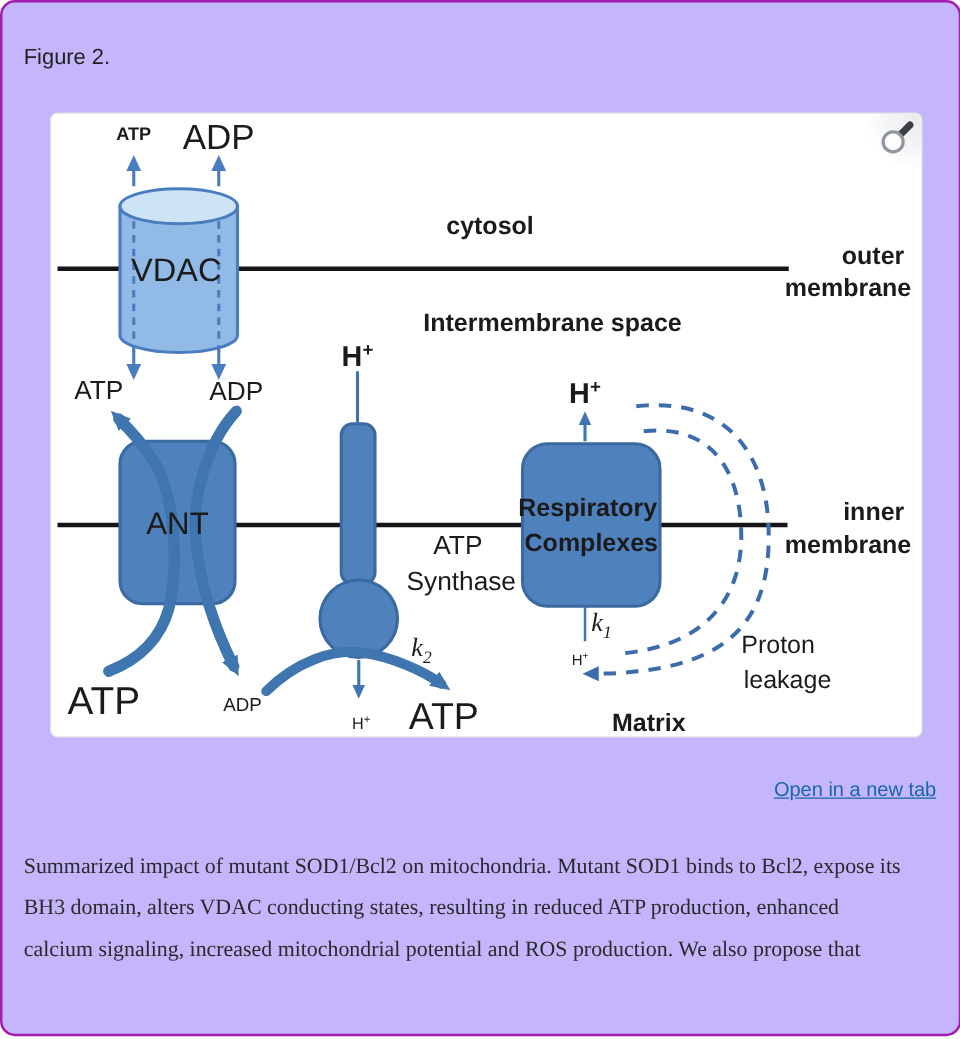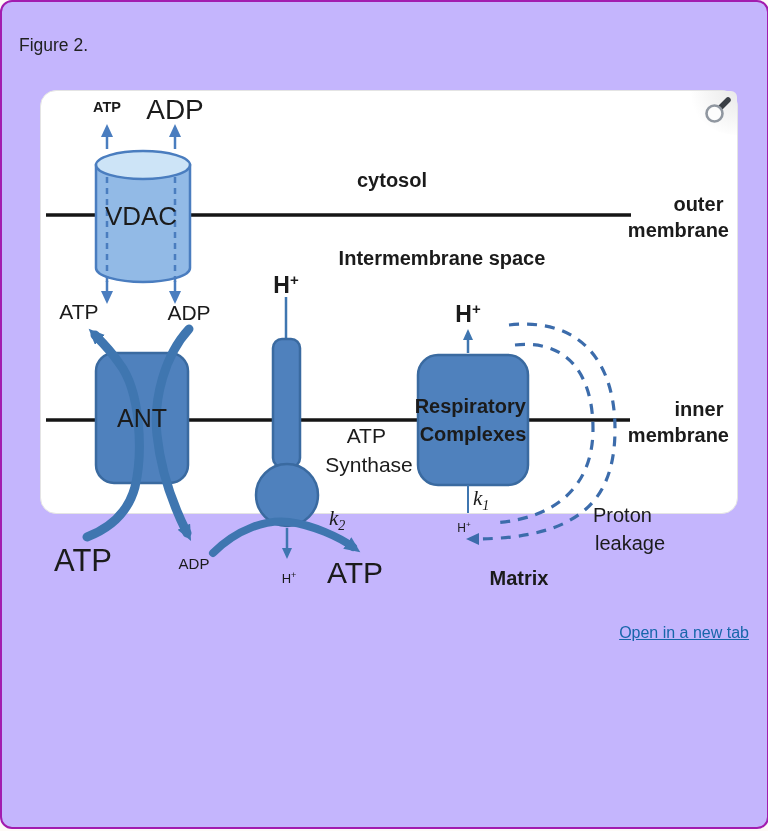--- a/index.html
+++ b/index.html
@@ -1,21 +1,21 @@
 <!DOCTYPE html>
 <html><head>
 <meta charset="utf-8">
 <style>
   html,body{margin:0;padding:0;background:#fdfbf7;}
   body{width:768px;height:831px;position:relative;font-family:"Liberation Sans",sans-serif;}
   .card{position:absolute;left:0;top:0;width:765px;height:825px;background:#c4b5fd;
         border:2px solid #a21caf;border-radius:12px;}
   .fig-label{position:absolute;left:17px;top:33px;font-size:17.5px;color:#212121;}
-  .panel{position:absolute;left:38px;top:88px;width:698px;height:424px;background:#ffffff;
-         border:1px solid #e4e4e4;border-radius:16px;box-sizing:border-box;}
+  .panel{position:absolute;left:38px;top:88px;width:698px;height:500px;background:#ffffff;
+         border:1px solid #e4e4e4;border-radius:6px;box-sizing:border-box;}
   .panel svg.diagram{position:absolute;left:0;top:0;}
   .zoom-btn{position:absolute;right:0;top:0;width:48px;height:44px;border-top-right-radius:6px;
             border-bottom-left-radius:100%;
             background:radial-gradient(circle at 100% 0%, #e9e9e9 0%, #f6f6f6 45%, #ffffff 72%);}
   .zoom-btn svg{position:absolute;right:5px;top:5px;}
   .link-row{position:absolute;right:18px;top:622px;font-size:16px;}
   .link-row a{color:#1766aa;}
   .caption{position:absolute;left:17px;top:674px;color:#2a2a2a;
            font-family:"Liberation Serif",serif;font-size:17.5px;}
   .caption div{line-height:33.4px;white-space:nowrap;}
@@ -151,15 +151,18 @@
         <circle cx="12.5" cy="17.5" r="8" fill="#fdfdfd" stroke="#9097a0" stroke-width="2.6"></circle>
       </svg>
     </div>
   </div>
 
   <div class="link-row">
     <a href="#">Open in a new tab</a>
   </div>
 
   <div class="caption">
+    <div>Summarized impact of mutant SOD1/Bcl2 on mitochondria. Mutant SOD1 binds to Bcl2, expose its</div>
+    <div>BH3 domain, alters VDAC conducting states, resulting in reduced ATP production, enhanced</div>
+    <div>calcium signaling, increased mitochondrial potential and ROS production. We also propose that</div>
   </div>
 
 </div>
 
 </body></html>

